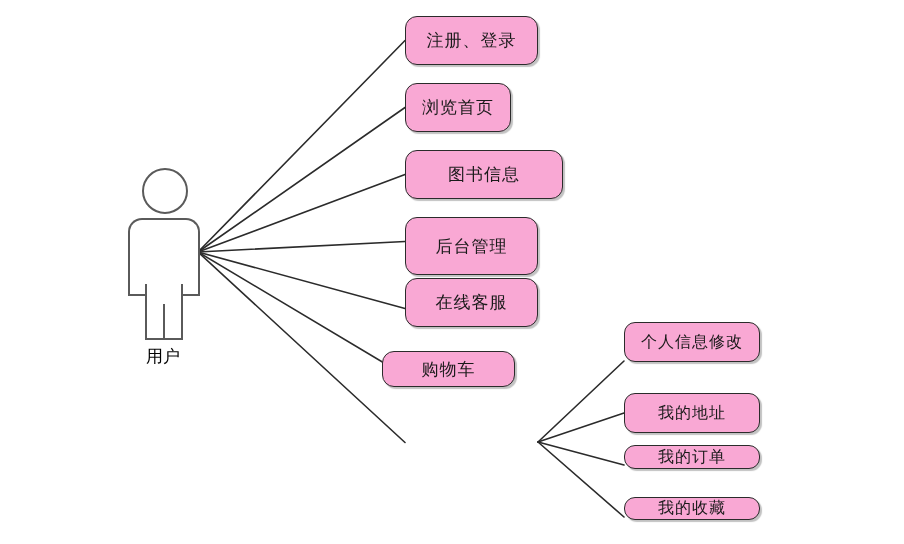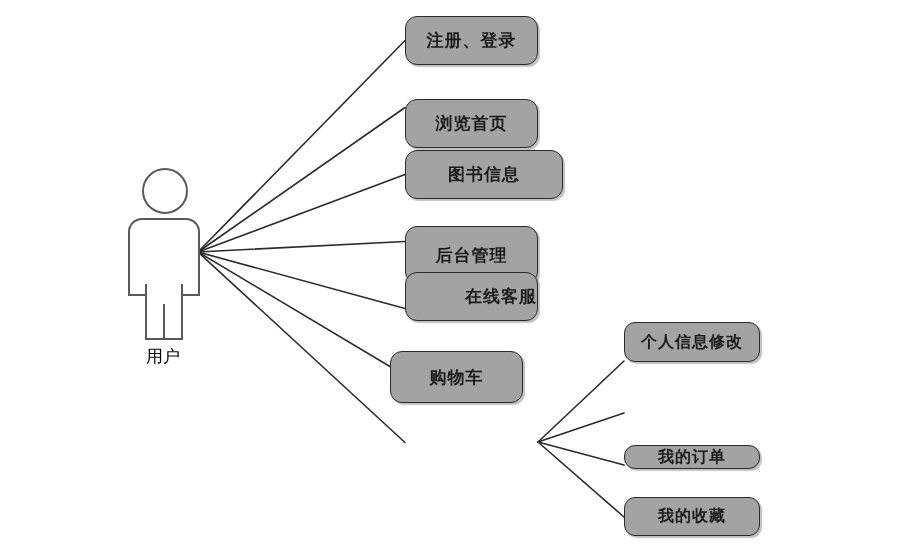--- a/index.html
+++ b/index.html
@@ -63,28 +63,27 @@
     color: #000000;
     white-space: nowrap;
     font-family: "DejaVu Sans", "Liberation Sans", sans-serif;
   }
   
   .ucbox {
     position: absolute;
     box-sizing: border-box;
     border: 1.6px solid #2b2b2b;
     border-radius: 12px;
-    background: #a3a3a3;
+    background: #f9a8d4;
     display: flex;
     align-items: center;
     justify-content: center;
     color: #1a1a1a;
     letter-spacing: 1px;
     box-shadow: 2px 2px 1px rgba(120,120,120,0.45);
-    font-weight: bold;
   }
   .ucbox.main {
     font-size: 17px;
   }
   .ucbox.sub {
     font-size: 16px;
     border-width: 1.5px;
     border-radius: 11px;
   }
 </style>
@@ -115,39 +114,42 @@
     <div class="actor-legsplit" style="left:35px; top:136px; width:2px; height:36px;"></div>
     <div class="actor-bottom" style="left:17px; top:170px; width:38px; height:2px;"></div>
     <div class="actor-bottom" style="left:0px; top:126px; width:19px; height:2px;"></div>
     <div class="actor-bottom" style="left:53px; top:126px; width:19px; height:2px;"></div>
   </div>
   <div class="actor-label" style="left:113px; top:345px; width:100px;">用户</div>
 
   <div class="ucbox main" style="left:405px; top:16px; width:133px; height:49px;">
     <span>注册、登录</span>
   </div>
-  <div class="ucbox main" style="left:405px; top:83px; width:133px; height:49px;margin-top:16px;">
+  <div class="ucbox main" style="left:405px; top:83px; width:106px; height:49px;">
     <span>浏览首页</span>
   </div>
   <div class="ucbox main" style="left:405px; top:150px; width:158px; height:49px;">
     <span>图书信息</span>
   </div>
-  <div class="ucbox main" style="left:405px; top:226px; width:133px; height:58px;">
+  <div class="ucbox main" style="left:405px; top:217px; width:133px; height:58px;">
     <span>后台管理</span>
   </div>
-  <div class="ucbox main" style="left:405px; top:272px; width:133px; height:49px;justify-content:flex-end;">
+  <div class="ucbox main" style="left:405px; top:278px; width:133px; height:49px;">
     <span>在线客服</span>
   </div>
-  <div class="ucbox main" style="left:390px; top:351px; width:133px; height:52px;">
+  <div class="ucbox main" style="left:382px; top:351px; width:133px; height:36px;">
     <span>购物车</span>
   </div>
 
   <div class="ucbox sub" style="left:624px; top:322px; width:136px; height:40px;">
     <span>个人信息修改</span>
   </div>
+  <div class="ucbox sub" style="left:624px; top:393px; width:136px; height:40px;">
+    <span>我的地址</span>
+  </div>
   <div class="ucbox sub" style="left:624px; top:445px; width:136px; height:24px;">
     <span>我的订单</span>
   </div>
-  <div class="ucbox sub" style="left:624px; top:497px; width:136px; height:39px;">
+  <div class="ucbox sub" style="left:624px; top:497px; width:136px; height:23px;">
     <span>我的收藏</span>
   </div>
 
 </div>
 
 </body></html>

